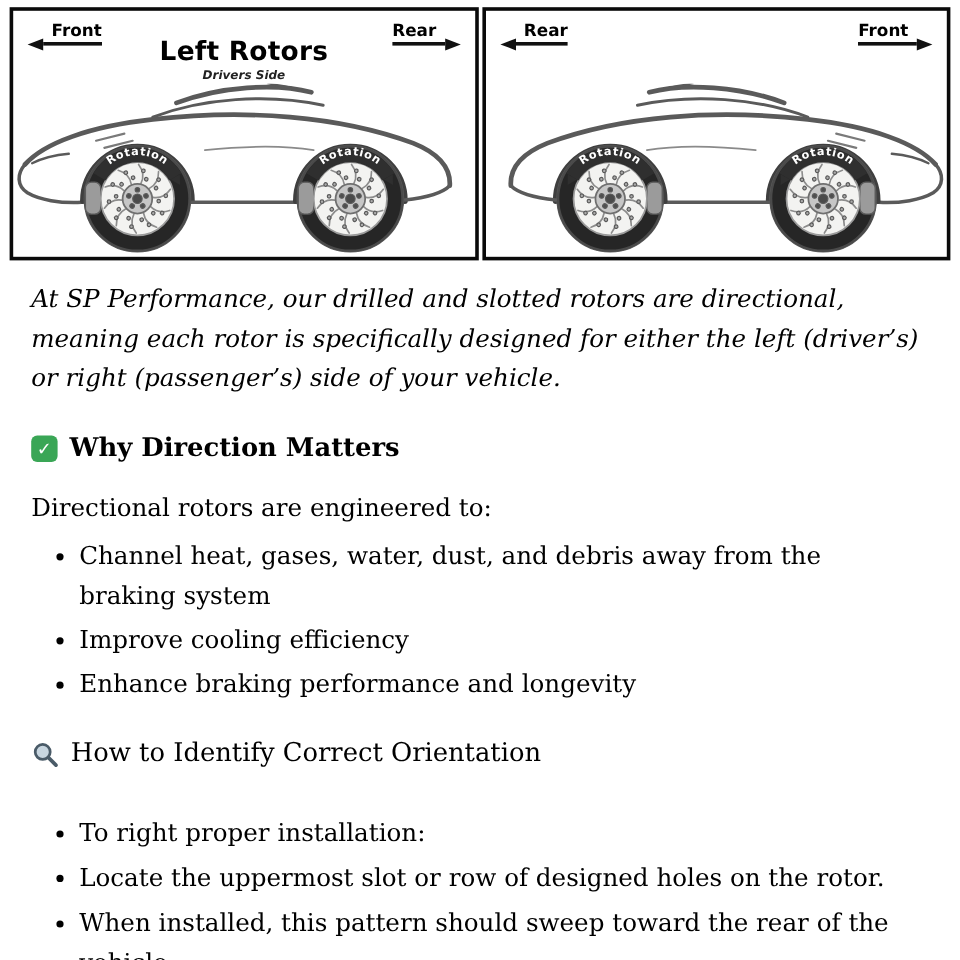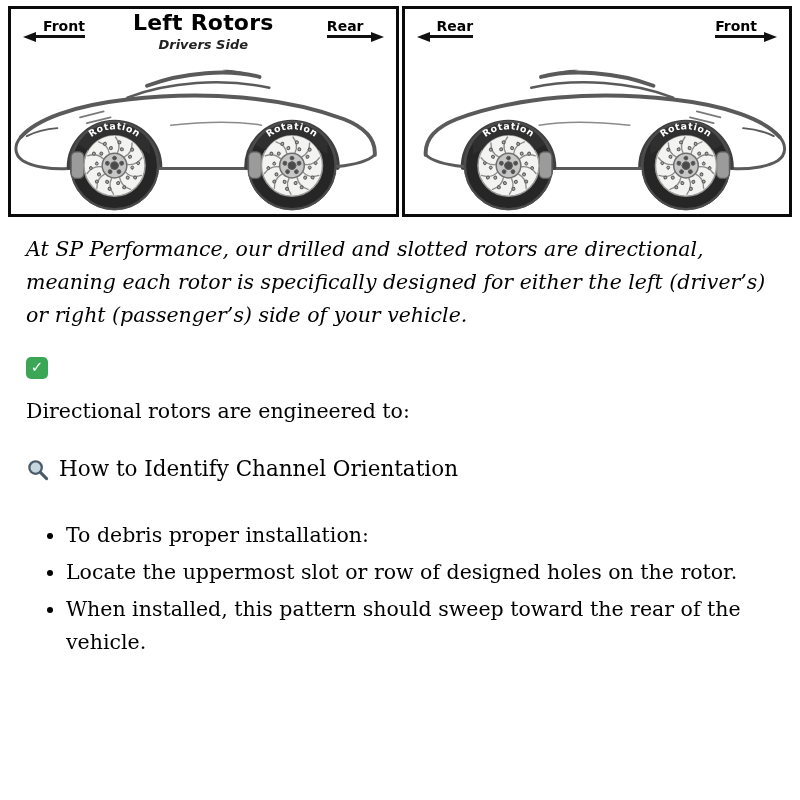--- a/index.html
+++ b/index.html
@@ -9,28 +9,28 @@
     font-family:"DejaVu Serif","Liberation Serif",serif;
     color:#000;
   }
 
   
   .diagram { display:flex; gap:3px; margin:6px 8px 0 8px; }
   .panel {
     flex:1; border:3px solid #0a0a0a; height:211px; background:#fff;
     position:relative; overflow:hidden;
   }
-  .panel-header { position:relative; padding-top:2px; height:52px; }
+  .panel-header { position:relative; padding-top:23px; height:52px; }
   .panel-title {
     text-align:center; font-family:"DejaVu Sans","Liberation Sans",sans-serif;
     font-weight:bold; font-size:22px; line-height:1.1; letter-spacing:.2px;
   }
   .panel-sub {
     text-align:center; font-family:"DejaVu Sans","Liberation Sans",sans-serif;
-    font-style:italic; font-weight:bold; font-size:13px; color:#222; margin-top:2px;
+    font-style:italic; font-weight:bold; font-size:10px; color:#222; margin-top:2px;
   }
   .dir {
     position:absolute; top:9px; display:flex; align-items:flex-end;
     font-family:"DejaVu Sans","Liberation Sans",sans-serif;
     font-weight:bold; font-size:14px;
   }
   .dir-left  { left:12px; }
   .dir-right { right:12px; }
   .lbl { border-bottom:3px solid #111; line-height:1.15; padding-bottom:1px; }
   .lbl-l { padding-left:7px; }
@@ -180,34 +180,40 @@
     </svg>
   </div>
 </div>
 
 <div class="content">
 
   <p class="intro">At SP Performance, our drilled and slotted rotors are directional, meaning each rotor is specifically designed for either the left (driver’s) or right (passenger’s) side of your vehicle.</p>
 
   <div class="sec-heading bold">
     <span class="check">✓</span>
+    <span>Why Direction Matters</span>
   </div>
 
   <p class="lead">Directional rotors are engineered to:</p>
 
+  <ul class="bullets">
+    <li>Channel heat, gases, water, dust, and debris away from the braking system</li>
+    <li>Improve cooling efficiency</li>
+    <li>Enhance braking performance and longevity</li>
+  </ul>
 
   <div class="sec-heading">
     <svg class="mag" viewBox="0 0 24 24">
       <circle cx="10" cy="10" r="6.5" fill="#c8d6e0" stroke="#4a5b68" stroke-width="2.4"></circle>
       <line x1="15" y1="15" x2="21.5" y2="21.5" stroke="#4a5b68" stroke-width="3.2" stroke-linecap="round"></line>
     </svg>
-    <span>How to Identify Channel Orientation</span>
+    <span>How to Identify Correct Orientation</span>
   </div>
 
   <div class="gap"></div>
 
   <ul class="bullets">
-    <li>To debris proper installation:</li>
+    <li>To right proper installation:</li>
     <li>Locate the uppermost slot or row of designed holes on the rotor.</li>
     <li>When installed, this pattern should sweep toward the rear of the vehicle.</li>
   </ul>
 
 </div>
 
 </body></html>

